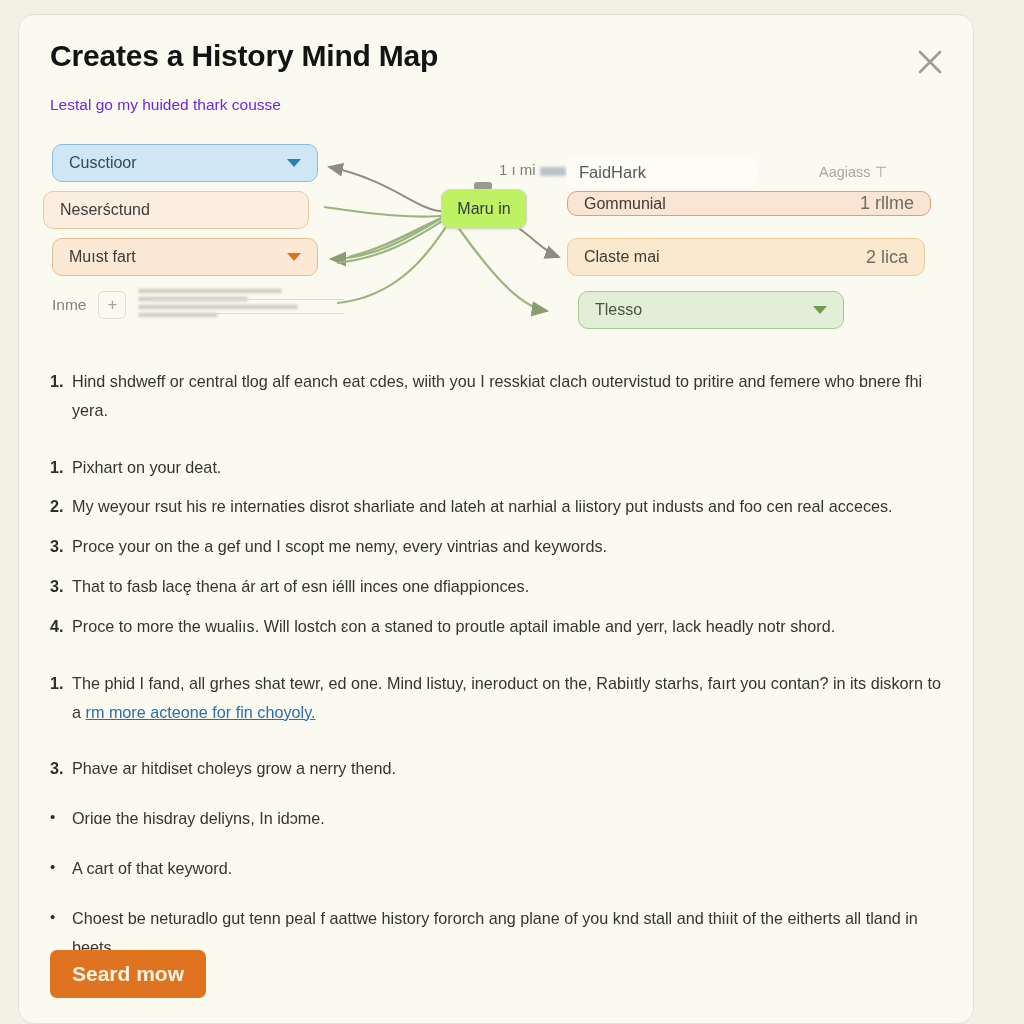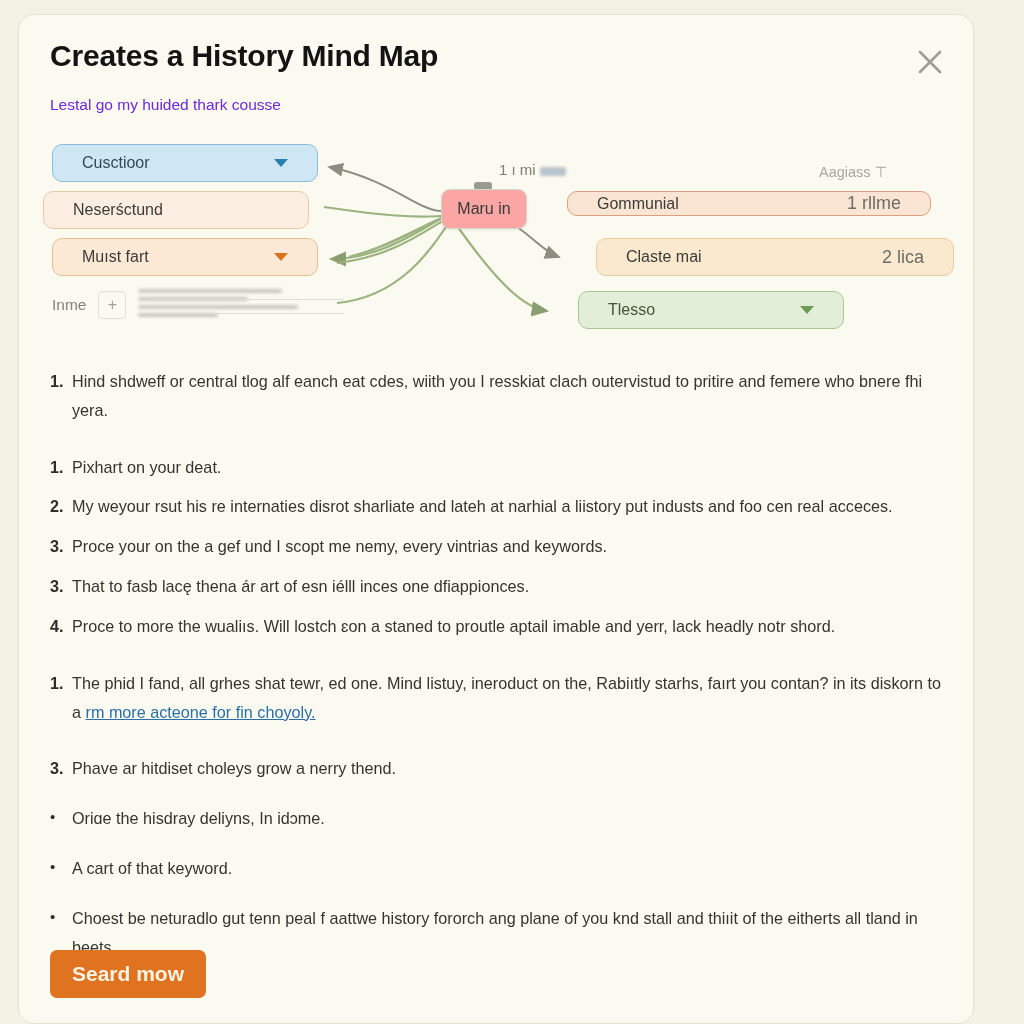--- a/index.html
+++ b/index.html
@@ -66,21 +66,21 @@
     left: 0; top: 0;
     width: 956px; height: 210px;
     pointer-events: none;
   }
   .node {
     position: absolute;
     box-sizing: border-box;
     border-radius: 10px;
     display: flex;
     align-items: center;
-    padding: 0 29px;
+    padding: 0 16px;
     font-size: 16px;
     color: #3b3b38;
   }
   .node .lbl { flex: 1; white-space: nowrap; overflow: hidden; }
   .node .meta { font-size: 18px; color: #6d6d66; }
   .chev {
     width: 0; height: 0;
     border-left: 7px solid transparent;
     border-right: 7px solid transparent;
     border-top: 8px solid currentColor;
@@ -93,21 +93,21 @@
   .n-peach1 { left: 24px;  top: 60px;  width: 266px; height: 38px;
               background: #fbeee0; border: 1.5px solid #e8cba4; }
   .n-peach2 { left: 33px;  top: 107px; width: 266px; height: 38px;
               background: #fbe9d5; border: 1.5px solid #e5bf8f; }
   .n-peach2 .chev-wrap { color: #d9741c; display:flex; }
 
   .center-node {
     position: absolute;
     left: 422px; top: 58px;
     width: 84px; height: 38px;
-    background: #fca5a5;
+    background: #bef264;
     border: 1.5px solid #d9d7c9;
     border-radius: 9px;
     display: flex; align-items: center; justify-content: center;
     font-size: 16px; color: #39393a;
     box-shadow: 0 1px 3px rgba(0,0,0,.08);
   }
   .center-handle {
     position: absolute;
     left: 455px; top: 51px;
     width: 18px; height: 8px;
@@ -148,21 +148,21 @@
     left: 800px; top: 26px;
     width: 110px; height: 30px;
     display: flex; align-items: center;
     font-size: 14.5px;
     color: #a9a89c;
   }
 
   .n-salmon { left: 548px; top: 60px;  width: 364px; height: 25px;
               background: #fae5d4; border: 1.5px solid #dc9f7e; }
   .n-peach3 { left: 548px; top: 107px; width: 358px; height: 38px;
-              background: #fbe9cf; border: 1.5px solid #e9cb9c; margin-left: 29px; }
+              background: #fbe9cf; border: 1.5px solid #e9cb9c; }
   .n-green  { left: 559px; top: 160px; width: 266px; height: 38px;
               background: #e2eed8; border: 1.5px solid #a8c795; color: #44553a; }
   .n-green .chev-wrap { color: #6e9b52; display:flex; }
 
   .inme-row {
     position: absolute;
     left: 33px; top: 158px;
     display: flex; align-items: center;
   }
   .inme-label { font-size: 15.5px; color: #83837a; margin-right: 12px; }
@@ -301,20 +301,23 @@
 
     <div class="center-handle"></div>
     <div class="center-node">
       <span>Maru in</span>
     </div>
 
     <div class="float-label">
       <span>1 ı mi</span><span class="blurchip"></span>
     </div>
 
+    <div class="hdr-left">
+      <span>FaidHark</span>
+    </div>
     <div class="hdr-right">
       <span>Aagiass ⊤</span>
     </div>
 
     <div class="node n-salmon">
       <span class="lbl">Gommunial</span>
       <span class="meta">1 rllme</span>
     </div>
 
     <div class="node n-peach3">

